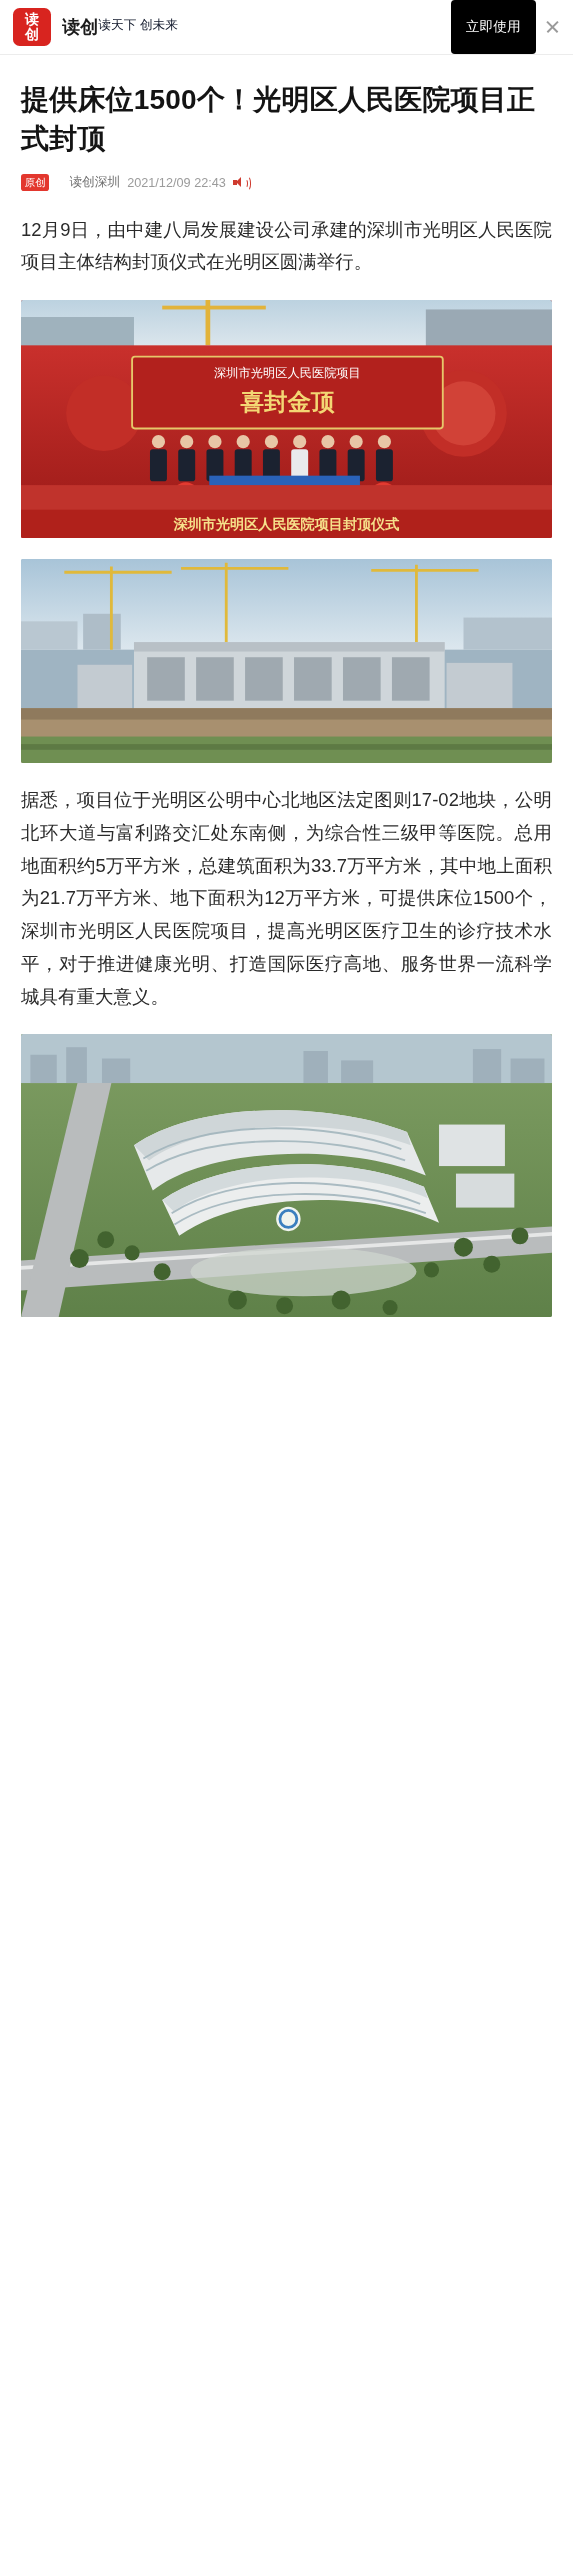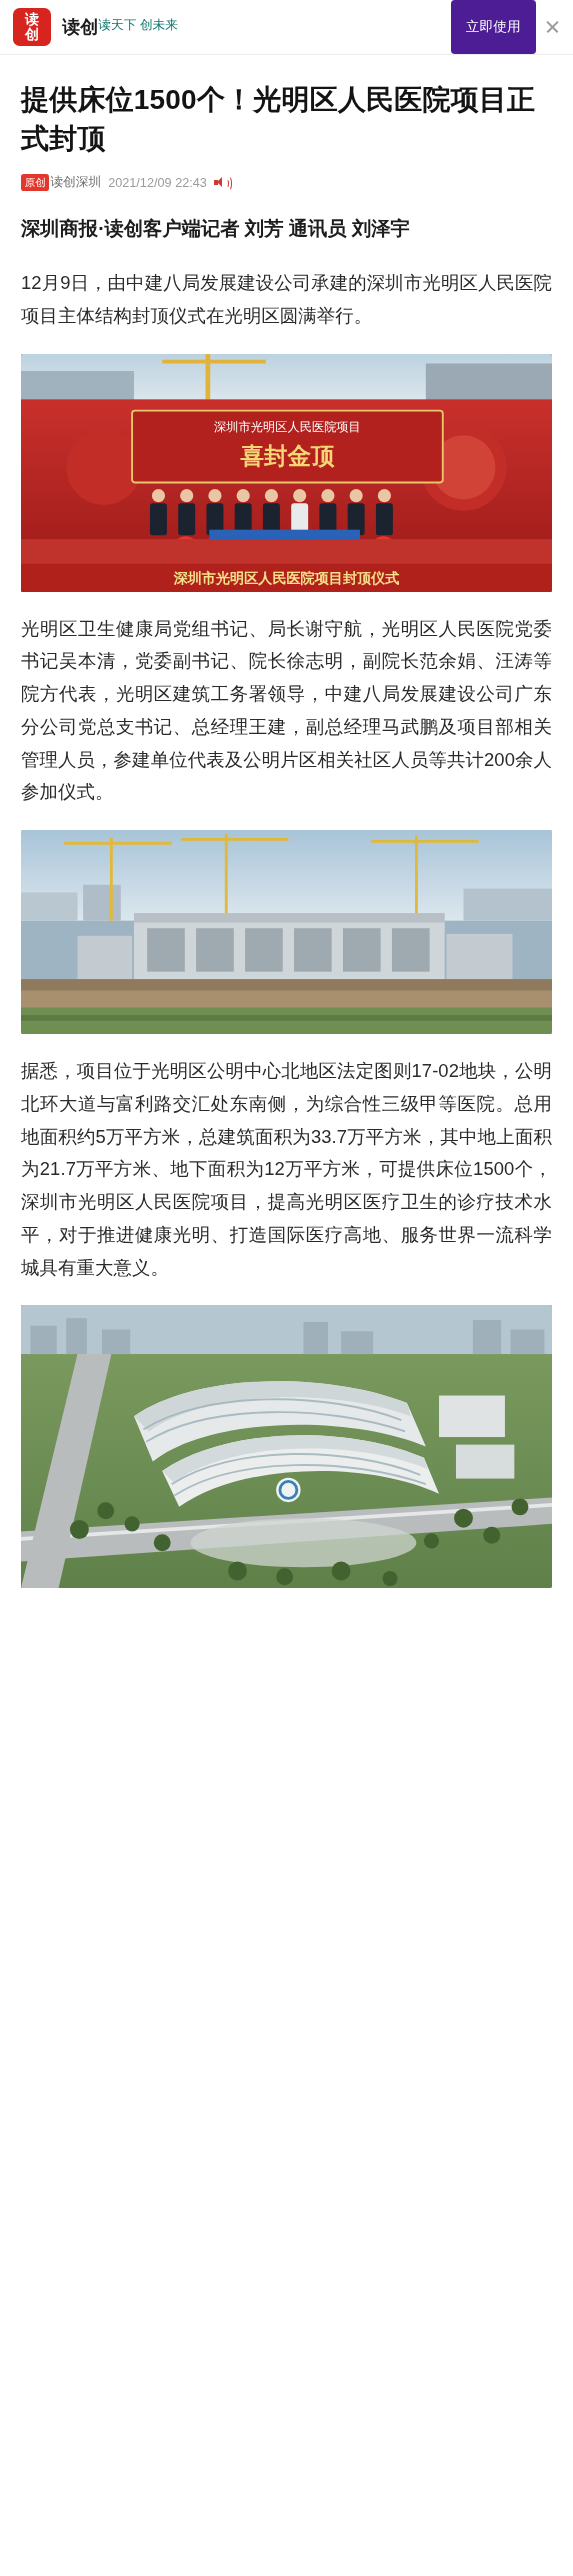--- a/index.html
+++ b/index.html
@@ -54,27 +54,27 @@
     justify-content: center;
   }
   .brand-name {
     font-size: 18px;
     font-weight: bold;
     color: #1b1b1b;
     line-height: 1.25;
   }
   .brand-slogan {
     font-size: 12.7px;
-    color: #0f766e;
+    color: #0f172a;
     line-height: 1.35;
     margin-top: 0.9px;
   }
   .appbar-spacer { flex: 1 1 auto; }
   .cta-btn {
-    background: #4c1d95;
+    background: #000000;
     color: #fff;
     font-size: 13.7px;
     border: none;
     border-radius: 3.8px;
     padding: 18px 15px;
     cursor: pointer;
     font-family: "Liberation Sans", sans-serif;
     white-space: nowrap;
   }
   .close-x {
@@ -115,21 +115,21 @@
     margin: 0 0 22.6px 0;
     font-size: 12.7px;
     color: #8d8d8d;
   }
   .meta-tag {
     background: #e3372e;
     color: #fff;
     font-size: 10.4px;
     border-radius: 2.8px;
     padding: 1.9px 3.8px;
-    margin-right: 1px;
+    margin-right: 20px;
     line-height: 1.25;
     flex: none;
   }
   .meta-source {
     color: #6f6f6f;
     margin-right: 7px;
   }
   .meta-date { color: #9b9b9b; margin-right: 7.5px; text-align: center; }
   .speaker-icon {
     width: 17px; height: 13px;
@@ -223,21 +223,20 @@
       <span class="meta-source">读创深圳</span>
       <span class="meta-date">2021/12/09 22:43</span>
       <span class="speaker-icon">
         <span class="body"></span>
           <span class="cone"></span>
         <span class="wave1"></span>
           <span class="wave2"></span>
       </span>
     </div>
 
-    <div class="byline">深圳商报·读创客户端记者  刘芳  通讯员  刘泽宇</div>
 
     <p class="body-text">12月9日，由中建八局发展建设公司承建的深圳市光明区人民医院项目主体结构封顶仪式在光明区圆满举行。</p>
 
     <div class="figure">
       <div class="photo photo-ceremony">
         <svg width="100%" height="238" viewBox="0 0 564 252" preserveAspectRatio="none">
           <defs>
             <linearGradient id="skyg" x1="0" y1="0" x2="0" y2="1">
               <stop offset="0%" stop-color="#bcd2e0"></stop>
                 <stop offset="100%" stop-color="#e2eaef"></stop>
@@ -312,21 +311,20 @@
           <circle cx="385" cy="206" r="13" fill="#e33a30"></circle>
 
           <rect x="0" y="196" width="564" height="56" fill="#c0332c"></rect>
 
           <rect x="0" y="222" width="564" height="30" fill="#b0211b"></rect>
           <text x="282" y="243" font-family="Liberation Sans, sans-serif" font-size="15" font-weight="bold" fill="#f6e08a" text-anchor="middle">深圳市光明区人民医院项目封顶仪式</text>
         </svg>
       </div>
     </div>
 
-    <p class="body-text">光明区卫生健康局党组书记、局长谢守航，光明区人民医院党委书记吴本清，党委副书记、院长徐志明，副院长范余娟、汪涛等院方代表，光明区建筑工务署领导，中建八局发展建设公司广东分公司党总支书记、总经理王建，副总经理马武鹏及项目部相关管理人员，参建单位代表及公明片区相关社区人员等共计200余人参加仪式。</p>
 
     <div class="figure">
       <div class="photo photo-site">
         <svg width="100%" height="204" viewBox="0 0 564 216" preserveAspectRatio="none">
           <defs>
             <linearGradient id="sky2" x1="0" y1="0" x2="0" y2="1">
               <stop offset="0%" stop-color="#a8c4d8"></stop>
                 <stop offset="100%" stop-color="#dce7ee"></stop>
             </linearGradient>
           </defs>

